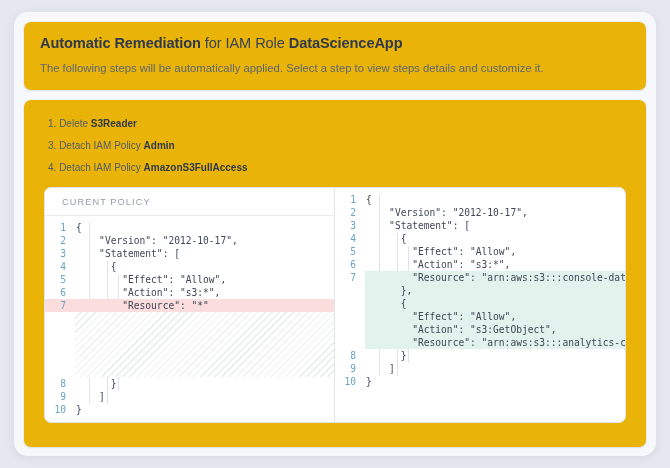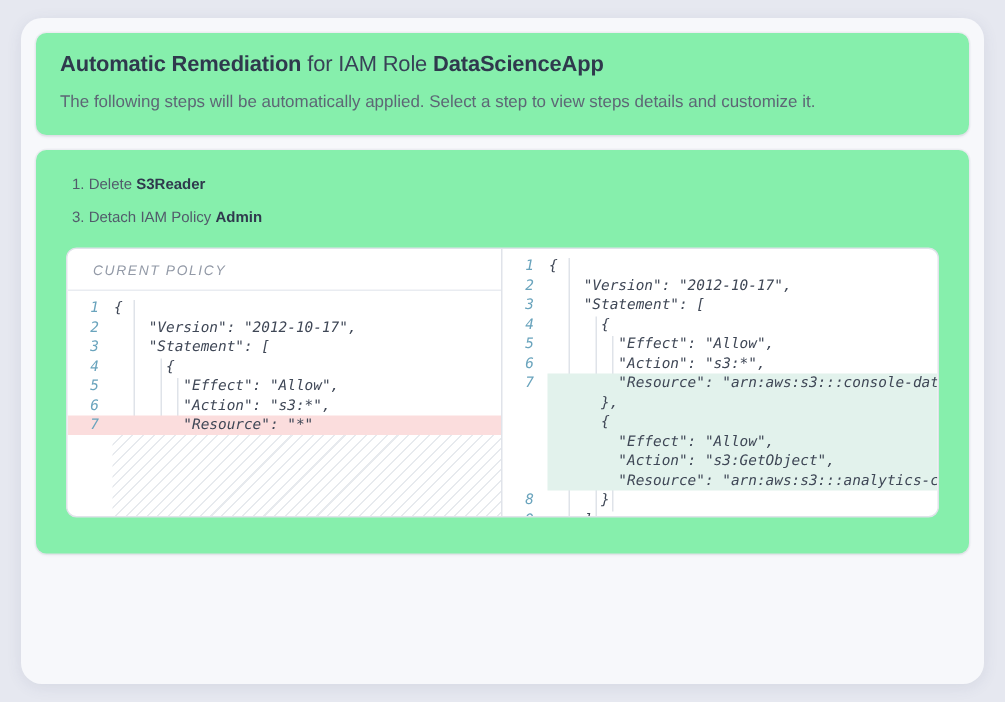--- a/index.html
+++ b/index.html
@@ -19,21 +19,21 @@
     left: 14px; top: 12px;
     width: 642px; height: 444px;
     background: #f7f8fb;
     border-radius: 14px;
     box-shadow: 0 2px 10px rgba(70,80,120,0.10);
     padding: 10px;
   }
 
   
   .card {
-    background: #86efac;
+    background: #eab308;
     border-radius: 7px;
     box-shadow: 0 1px 2px rgba(50,60,90,0.10), 0 0 0 1px rgba(60,70,100,0.045);
   }
   .header-card {
     padding: 13px 16px 14px 16px;
     margin-bottom: 10px;
   }
   .header-title {
     font-size: 14.6px;
     color: #384257;
@@ -65,22 +65,21 @@
   .step b { font-weight: 700; color: #2f394d; }
 
   
   .diff {
     margin: 8px 4px 12px 4px;
     border: 1px solid #e0e3ea;
     border-radius: 7px;
     overflow: hidden;
     display: flex;
     background: #fff;
-    height: 180px;
-    font-style: italic;
+    height: 236px;
   }
   .diff-pane {
     width: 50%;
     position: relative;
     overflow: hidden;
   }
   .diff-pane.left { border-right: 1px solid #e0e3ea; }
   .pane-head {
     font-size: 9.2px;
     letter-spacing: 1.1px;
@@ -166,20 +165,21 @@
     <div class="header-sub">The following steps will be automatically applied. Select a step to view steps details and customize it.</div>
   </div>
 
   <div class="card steps-card">
 
     <div class="step"><span>1.</span> <span>Delete</span> <b>S3Reader</b></div>
 
 
     <div class="step"><span>3.</span> <span>Detach IAM Policy</span> <b>Admin</b></div>
 
+    <div class="step"><span>4.</span> <span>Detach IAM Policy</span> <b>AmazonS3FullAccess</b></div>
 
     <div class="diff">
 
       <div class="diff-pane left">
         <div class="pane-head">CURENT POLICY</div>
         <div class="code" id="left-code">
           <div class="guides">
             <div class="guide" style="left:44px;  top:6px; height:182px;"></div>
             <div class="guide" style="left:62px;  top:45px; height:143px;"></div>
             <div class="guide" style="left:73px;  top:58px; height:117px;"></div>

